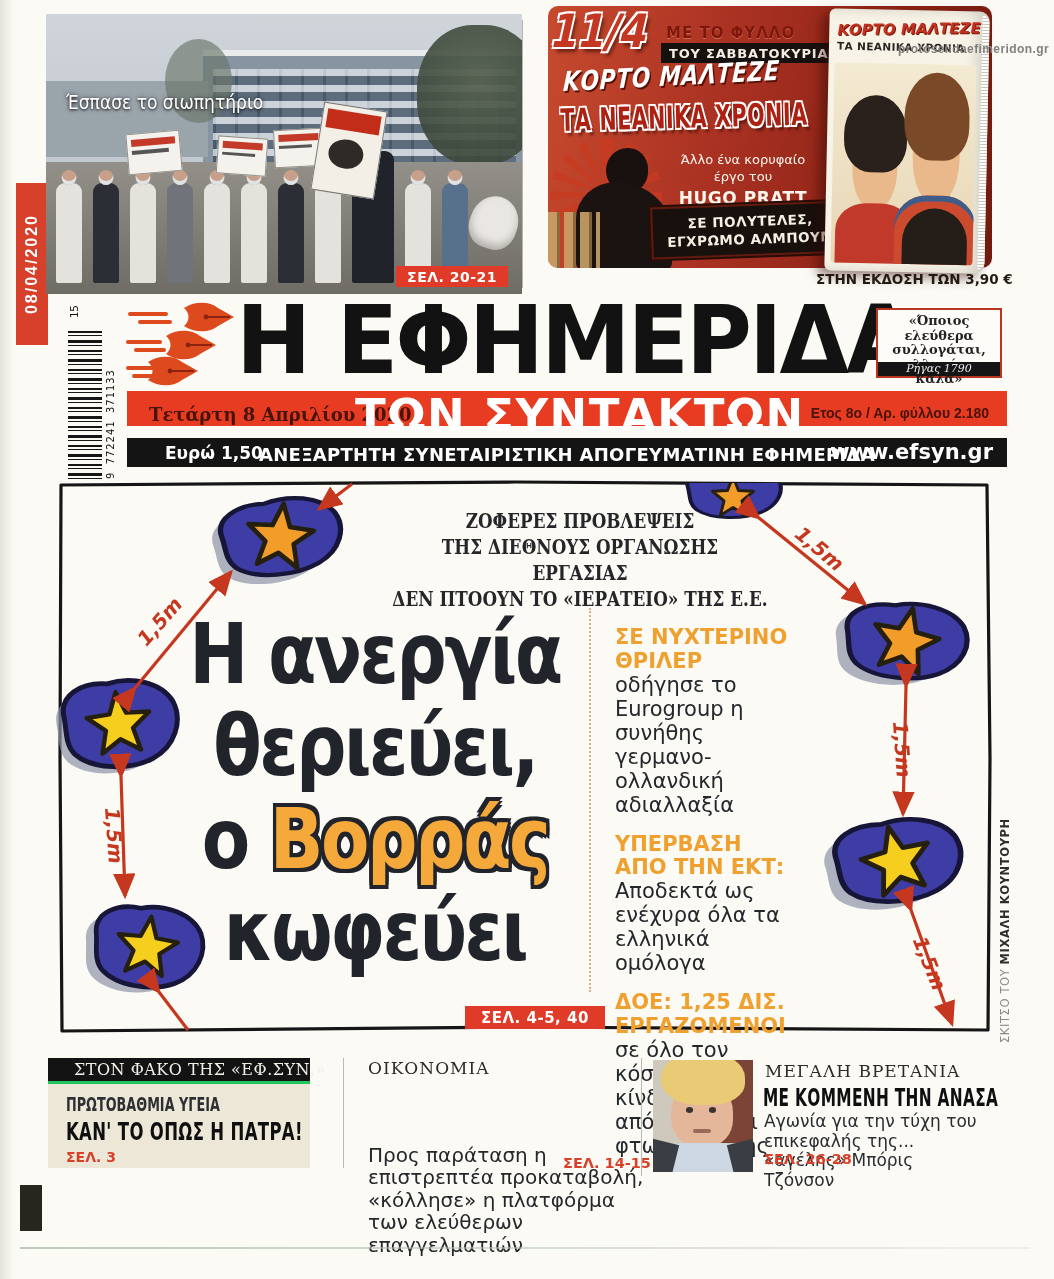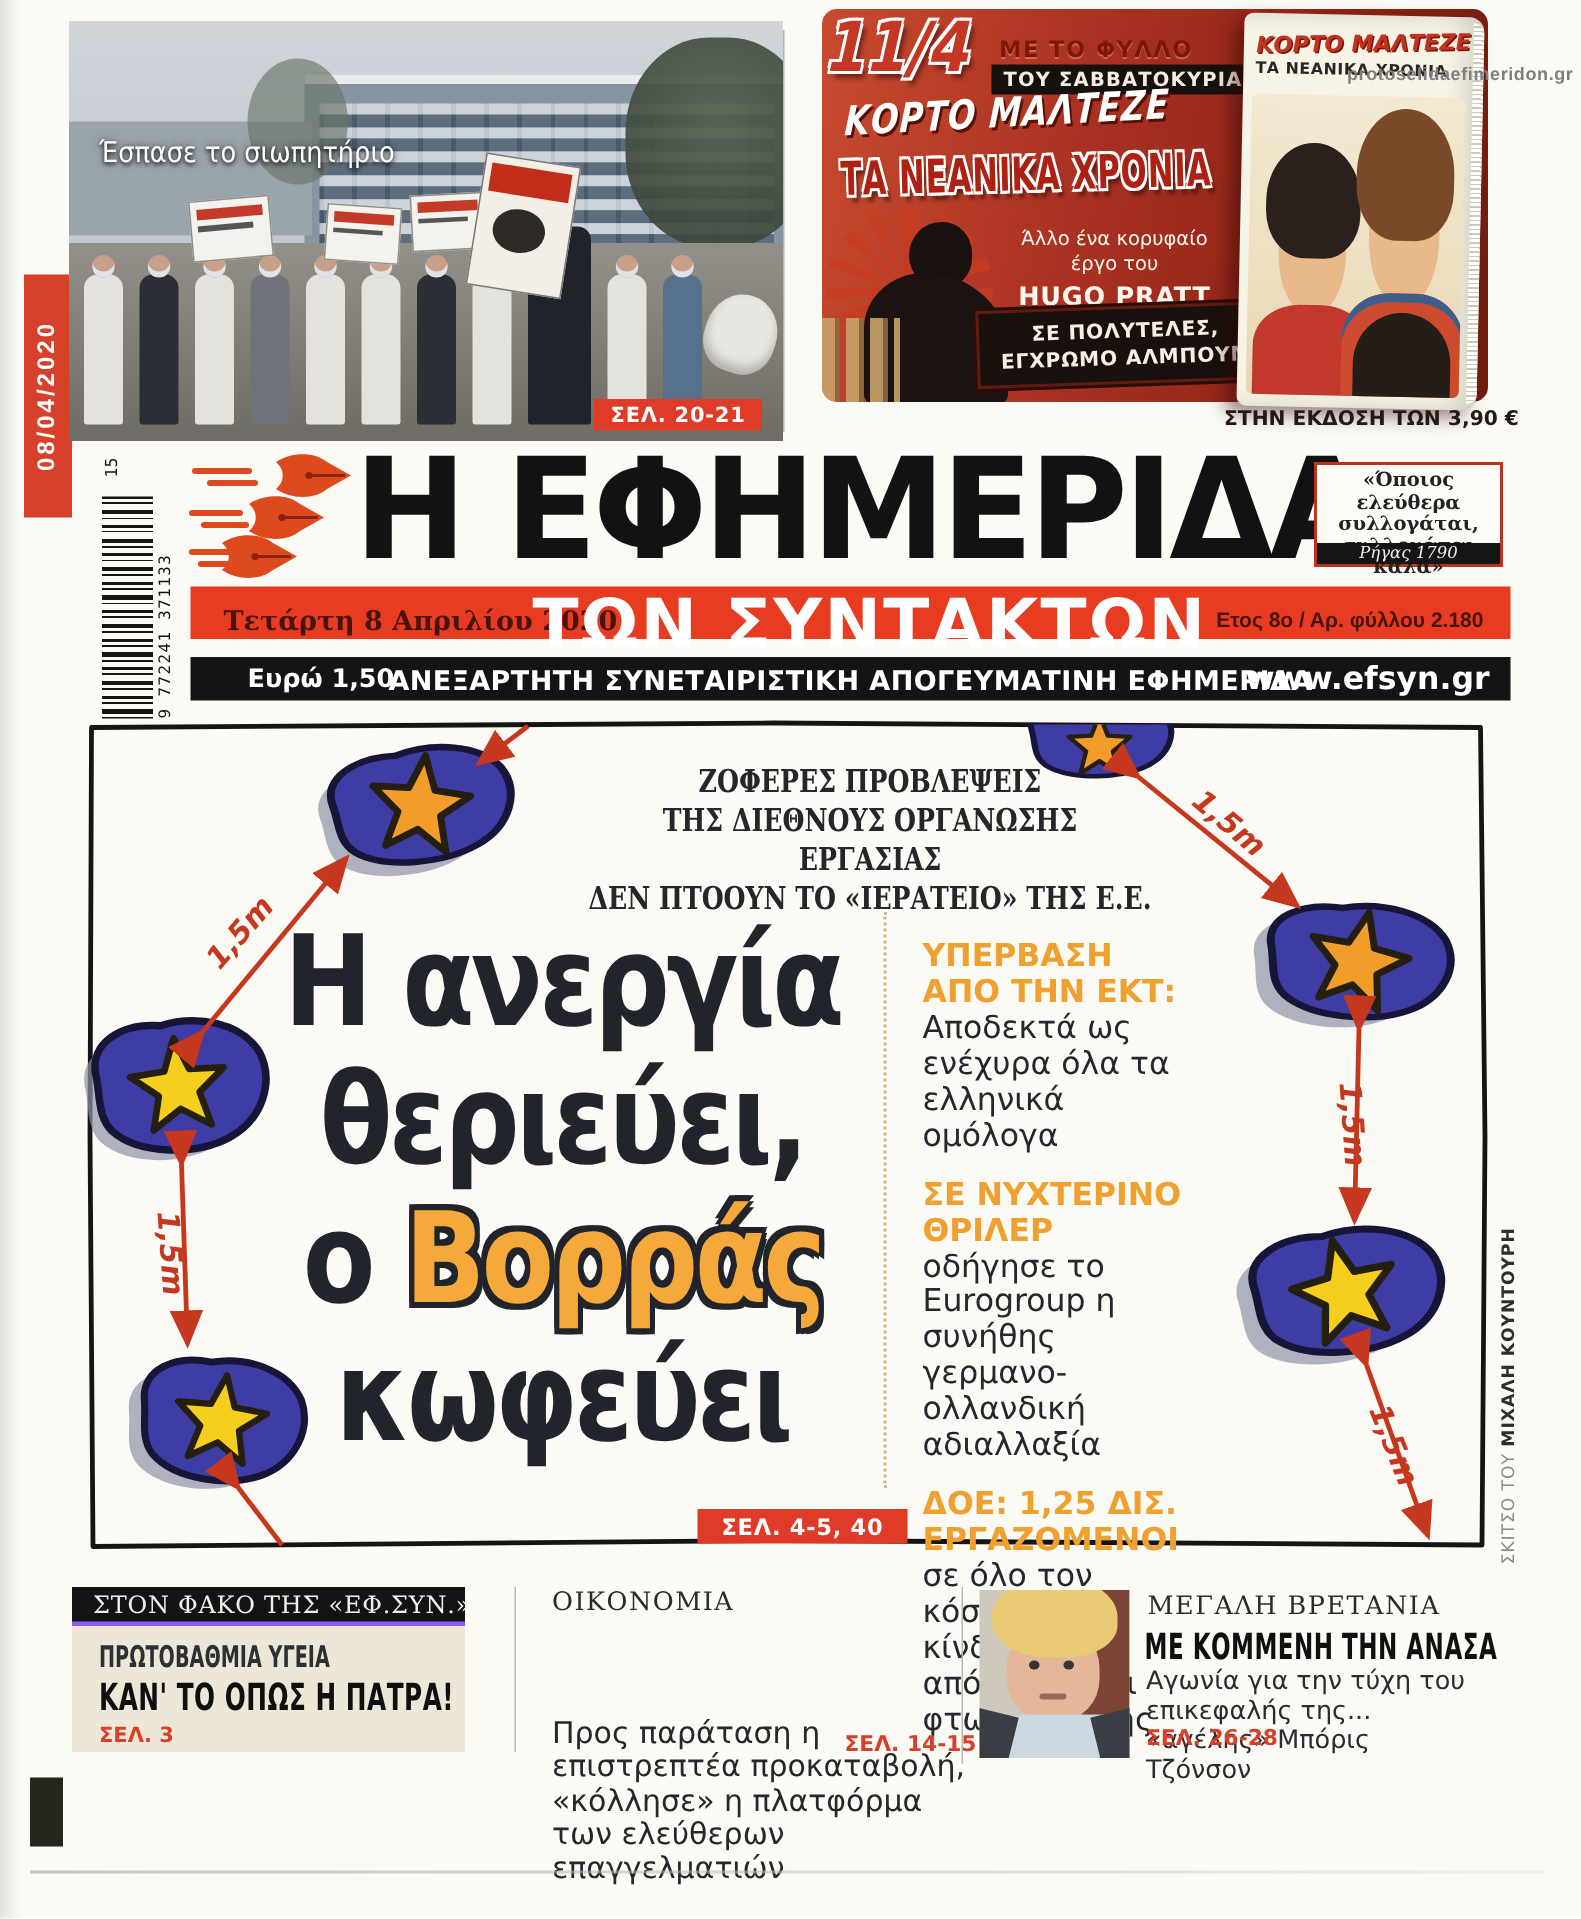--- a/index.html
+++ b/index.html
@@ -162,21 +162,21 @@
   .blob-shadow{fill:#8d93a8;opacity:.7;}
   .star{stroke:#241f0e;stroke-width:4px;stroke-linejoin:round;}
   .star-o{fill:#f29d2a;} .star-y{fill:#f6ce1d;}
   .credit{position:absolute;left:998px;top:853px;height:190px;writing-mode:vertical-rl;
        transform:rotate(180deg);font-size:11.5px;letter-spacing:.6px;color:#8a8a8a;white-space:nowrap;}
   .credit-name{color:#2e2e2e;font-weight:bold;}
 
   
   .bl-box{position:absolute;left:48px;top:1058px;width:262px;height:110px;background:#ede7d8;}
   .bl-bar{height:23px;background:#131313;color:#f2efe8;font-family:"DejaVu Serif",serif;font-size:16px;
-       display:flex;align-items:center;padding-left:14px;letter-spacing:.5px;border-bottom:3px solid #8b5cf6;
+       display:flex;align-items:center;padding-left:26px;letter-spacing:.5px;border-bottom:3px solid #22c55e;
        white-space:nowrap;}
   .bl-kicker{margin:8px 0 1px 18px;font-size:20px;font-weight:bold;color:#2e2f33;transform:scaleX(.64);
        transform-origin:left top;white-space:nowrap;}
   .bl-head{margin:0 0 3px 18px;font-size:25px;font-weight:bold;color:#0f0f0f;transform:scaleX(.66);
        transform-origin:left top;white-space:nowrap;letter-spacing:.5px;}
   .bl-page{margin-left:18px;color:#d8402a;font-weight:bold;font-size:14px;}
   .vd1{position:absolute;left:343px;top:1058px;height:110px;border-left:1px solid #b9b9b2;}
   .vd2{position:absolute;left:641px;top:1058px;height:118px;border-left:1px solid #b9b9b2;}
   .bm-sec{position:absolute;left:368px;top:1058px;font-family:"DejaVu Serif",serif;font-size:17px;
        color:#2b2b2b;letter-spacing:1px;}
@@ -416,22 +416,22 @@
     <div class="headline">
       <span>Η ανεργία</span>
       <span>θεριεύει,</span>
       <span><i style="font-style:normal">ο </i><i class="hl-orange" style="font-style:normal">Βορράς</i></span>
       <span>κωφεύει</span>
     </div>
 
     <div class="dotline"></div>
 
     <div class="notes">
+      <p><span class="note-lead">ΣΕ ΝΥΧΤΕΡΙΝΟ ΘΡΙΛΕΡ</span> <span class="note-rest">οδήγησε το Eurogroup η συνήθης γερμανο-ολλανδική αδιαλλαξία</span></p>
       <p><span class="note-lead">ΥΠΕΡΒΑΣΗ ΑΠΟ ΤΗΝ ΕΚΤ:</span> <span class="note-rest block">Αποδεκτά ως ενέχυρα όλα τα ελληνικά ομόλογα</span></p>
-      <p><span class="note-lead">ΣΕ ΝΥΧΤΕΡΙΝΟ ΘΡΙΛΕΡ</span> <span class="note-rest">οδήγησε το Eurogroup η συνήθης γερμανο-ολλανδική αδιαλλαξία</span></p>
       <p><span class="note-lead">ΔΟΕ: 1,25 ΔΙΣ. ΕΡΓΑΖΟΜΕΝΟΙ</span> <span class="note-rest block">σε όλο τον κόσμο σε κίνδυνο απόλυσης και φτωχοποίησης</span></p>
     </div>
 
     <span class="page-badge lead-badge abs">ΣΕΛ. 4-5, 40</span>
   </div>
   <div class="credit"><span>ΣΚΙΤΣΟ ΤΟΥ </span><span class="credit-name">ΜΙΧΑΛΗ ΚΟΥΝΤΟΥΡΗ</span></div>
 
   <div class="bl-box">
     <div class="bl-bar">ΣΤΟΝ ΦΑΚΟ ΤΗΣ «ΕΦ.ΣΥΝ.»</div>
     <div class="bl-kicker">ΠΡΩΤΟΒΑΘΜΙΑ ΥΓΕΙΑ</div>

